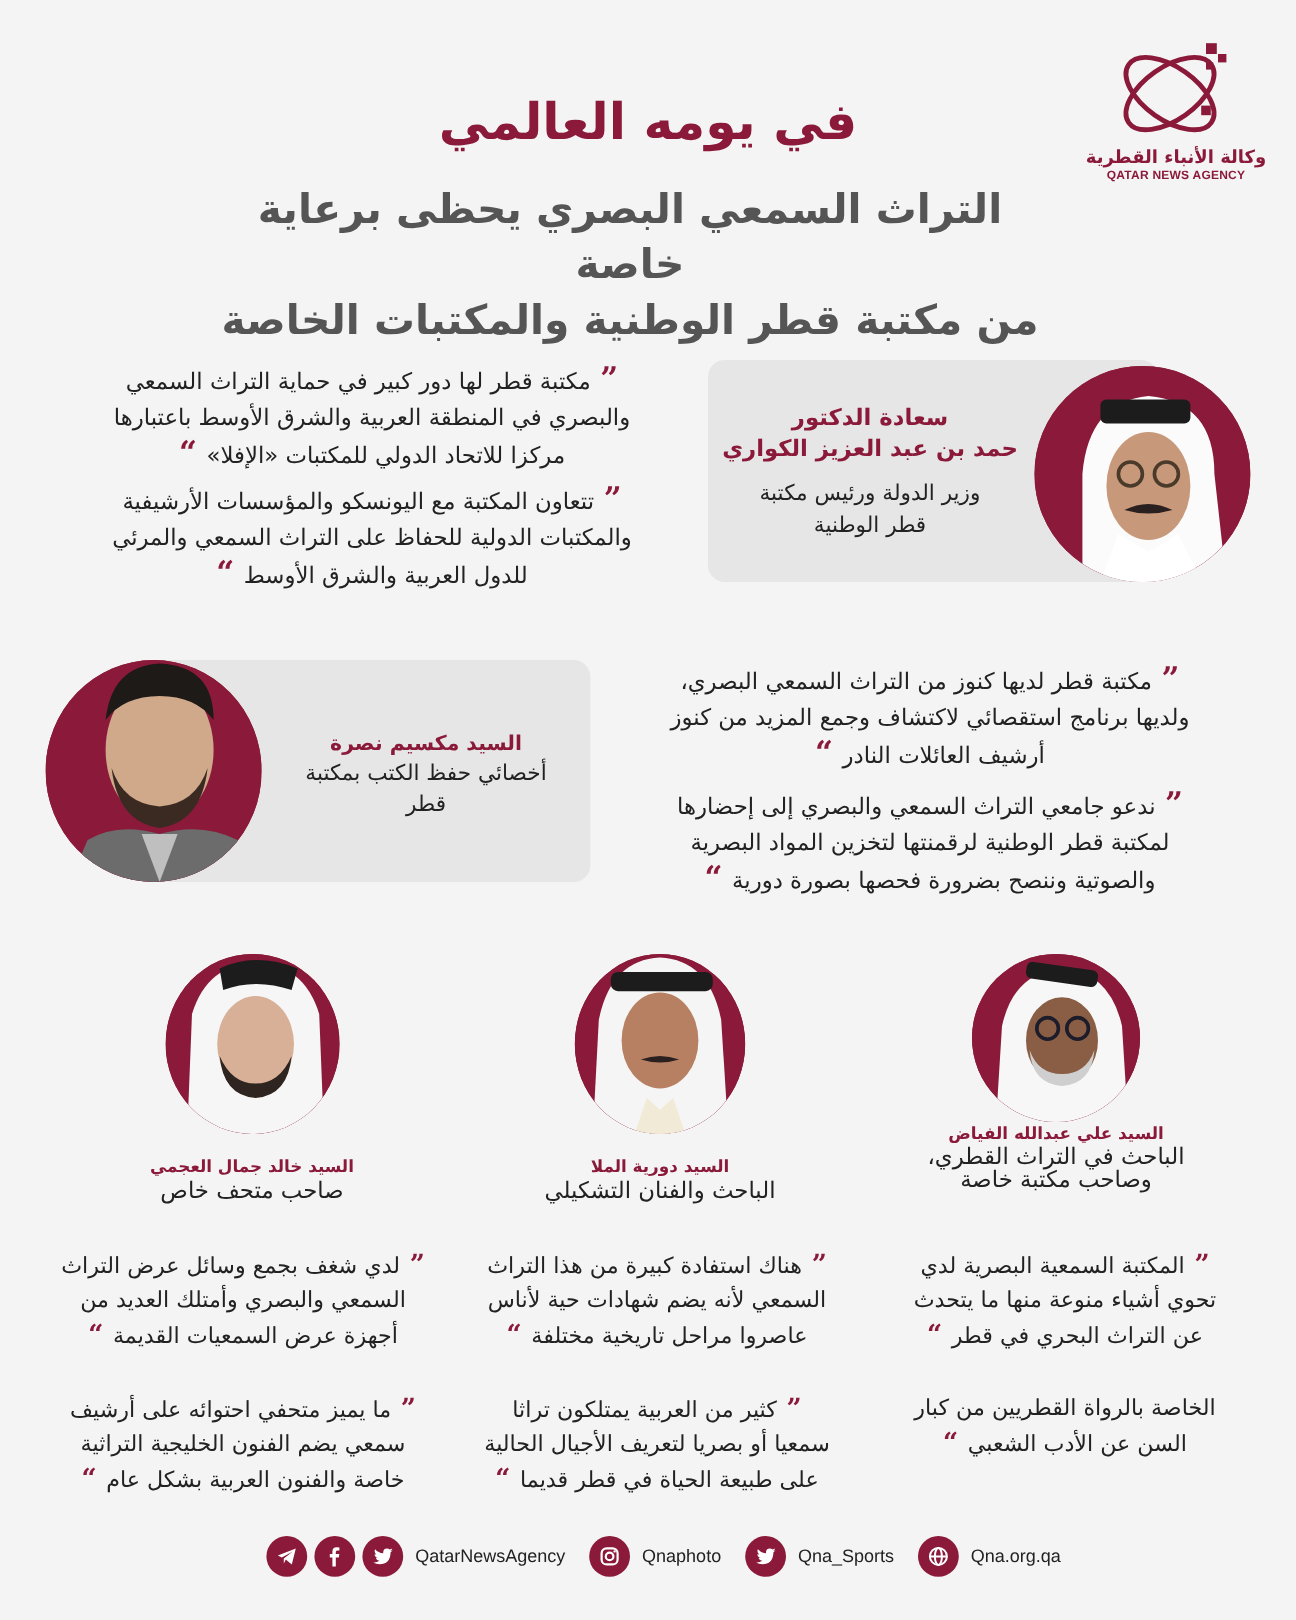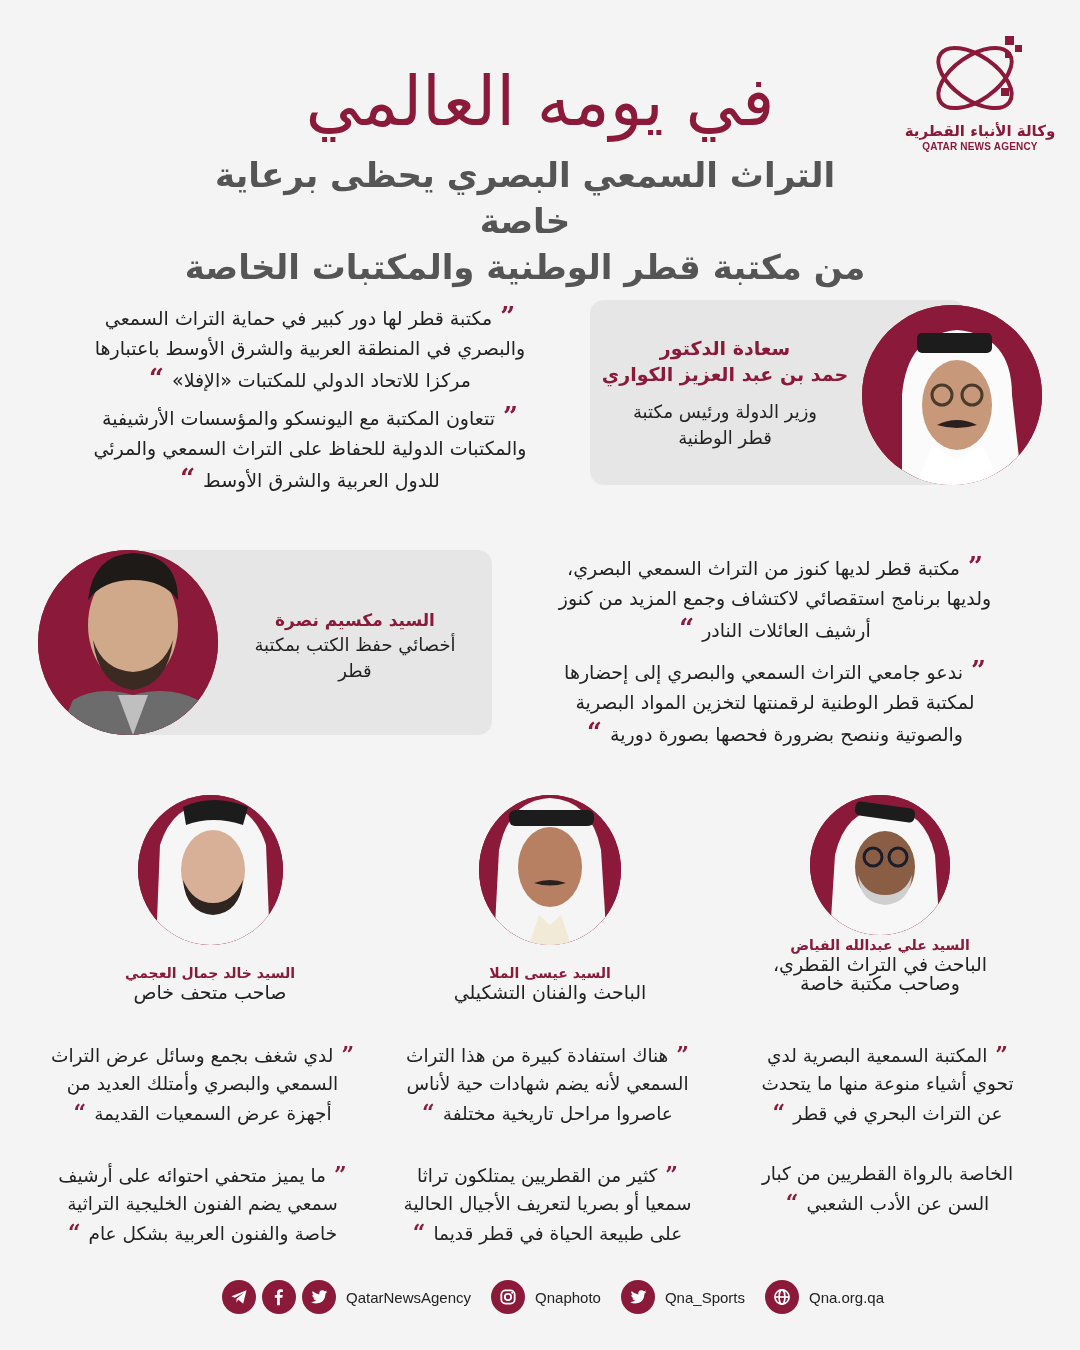--- a/index.html
+++ b/index.html
@@ -15,21 +15,21 @@
 
     
     .logo { left: 900px; top: 30px; width: 160px; height: 140px; text-align: center; }
     .logo svg { display: block; margin: 0 auto; }
     .logo-ar { color: #8b1a3a; font-size: 15px; font-weight: bold; margin-top: 2px; direction: rtl; }
     .logo-en { color: #8b1a3a; font-size: 10px; font-weight: bold; letter-spacing: 0.2px; margin-top: 1px;
       font-family: "Liberation Sans", sans-serif; }
 
     
     .title { left: 200px; width: 680px; top: 70px; text-align: center; color: #8b1a3a;
-      font-size: 68px; font-weight: normal; direction: rtl; line-height: 64px; }
+      font-size: 42px; font-weight: bold; direction: rtl; line-height: 64px; }
     .subtitle { left: 180px; width: 690px; top: 152px; text-align: center; color: #555;
       font-size: 34px; font-weight: bold; direction: rtl; line-height: 46px; }
 
     
     .quote-block { direction: rtl; text-align: center; font-size: 19px; line-height: 30px; color: #222; }
     .q-open, .q-close { color: #8b1a3a; font-weight: bold; font-family: "DejaVu Serif", serif; font-size: 26px; }
     .q-open { margin-left: 8px; }
     .q-close { margin-right: 8px; }
 
     
@@ -156,21 +156,21 @@
   <div class="photo" style="width:142px; height:150px; margin:0 auto;">
     <svg viewBox="0 0 142 150">
       <rect width="142" height="150" fill="#8b1a3a"></rect>
       <path d="M15 150 L20 55 Q30 5 71 3 Q112 5 122 55 L128 150 Z" fill="#f5f5f5"></path>
       <rect x="30" y="15" width="85" height="16" rx="6" fill="#1c1c1c"></rect>
       <ellipse cx="71" cy="72" rx="32" ry="40" fill="#b88062"></ellipse>
       <path d="M55 88 Q71 82 87 88 Q71 93 55 88 Z" fill="#2a2020"></path>
       <path d="M50 150 L60 120 L71 130 L82 120 L92 150 Z" fill="#f0ead6"></path>
     </svg>
   </div>
-  <div class="name" style="margin-top:18px;">السيد عيسى الملا</div>
+  <div class="name" style="margin-top:18px;">السيد دورية الملا</div>
   <div class="role">الباحث والفنان التشكيلي</div>
 </div>
 
 <div class="abs col" style="left:65px; top:795px; width:290px;">
   <div class="photo" style="width:145px; height:150px; margin:0 auto;">
     <svg viewBox="0 0 145 150">
       <rect width="145" height="150" fill="#8b1a3a"></rect>
       <path d="M18 150 L22 50 Q35 8 75 8 Q115 8 128 50 L132 150 Z" fill="#f6f6f6"></path>
       <path d="M45 12 Q75 -2 110 12 L105 30 Q75 20 48 30 Z" fill="#1c1c1c"></path>
       <ellipse cx="75" cy="75" rx="32" ry="40" fill="#d8b098"></ellipse>
@@ -190,21 +190,21 @@
   <div>الخاصة بالرواة القطريين من كبار</div>
   <div><span>السن عن الأدب الشعبي</span><span class="q-close">“</span></div>
 </div>
 
 <div class="abs col-quote" style="left:375px; top:1040px; width:345px;">
   <div><span class="q-open">”</span><span>هناك استفادة كبيرة من هذا التراث</span></div>
   <div>السمعي لأنه يضم شهادات حية لأناس</div>
   <div><span>عاصروا مراحل تاريخية مختلفة</span><span class="q-close">“</span></div>
 </div>
 <div class="abs col-quote" style="left:375px; top:1160px; width:345px;">
-  <div><span class="q-open">”</span><span>كثير من القطريين يمتلكون تراثا</span></div>
+  <div><span class="q-open">”</span><span>كثير من العربية يمتلكون تراثا</span></div>
   <div>سمعيا أو بصريا لتعريف الأجيال الحالية</div>
   <div><span>على طبيعة الحياة في قطر قديما</span><span class="q-close">“</span></div>
 </div>
 
 <div class="abs col-quote" style="left:30px; top:1040px; width:345px;">
   <div><span class="q-open">”</span><span>لدي شغف بجمع وسائل عرض التراث</span></div>
   <div>السمعي والبصري وأمتلك العديد من</div>
   <div><span>أجهزة عرض السمعيات القديمة</span><span class="q-close">“</span></div>
 </div>
 <div class="abs col-quote" style="left:30px; top:1160px; width:345px;">

